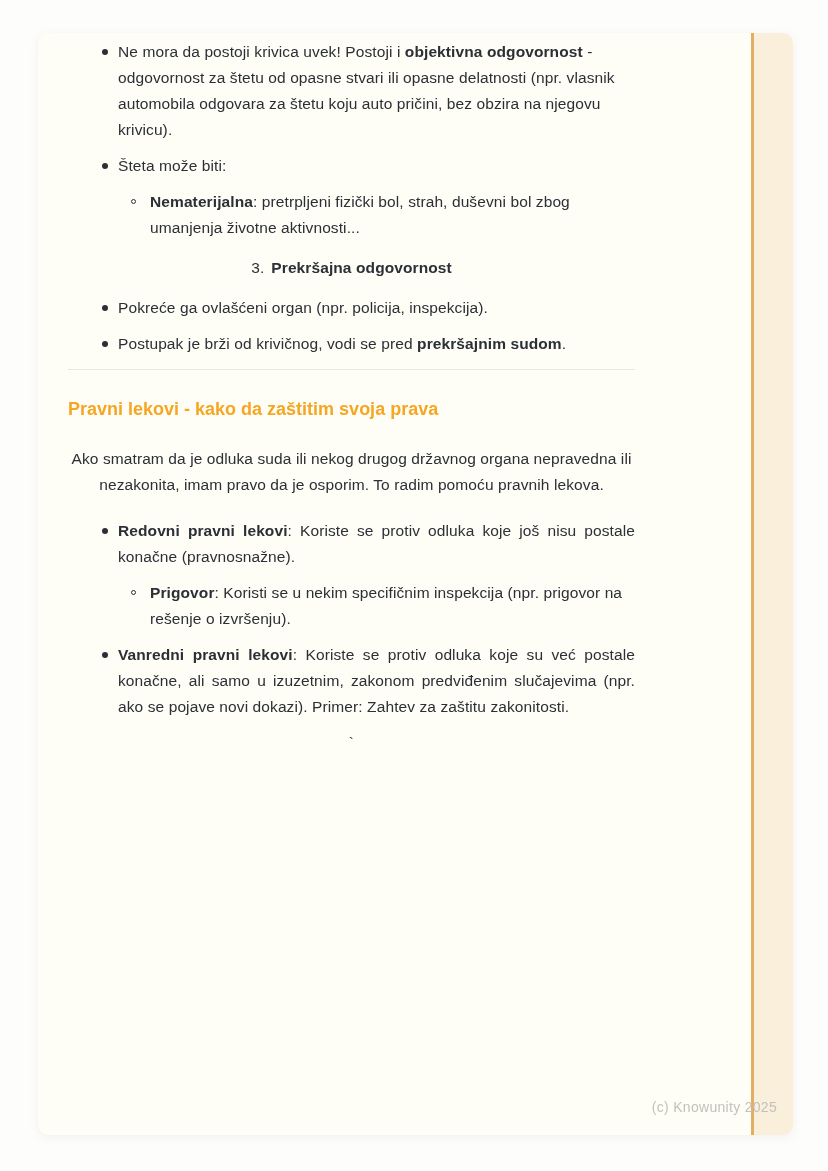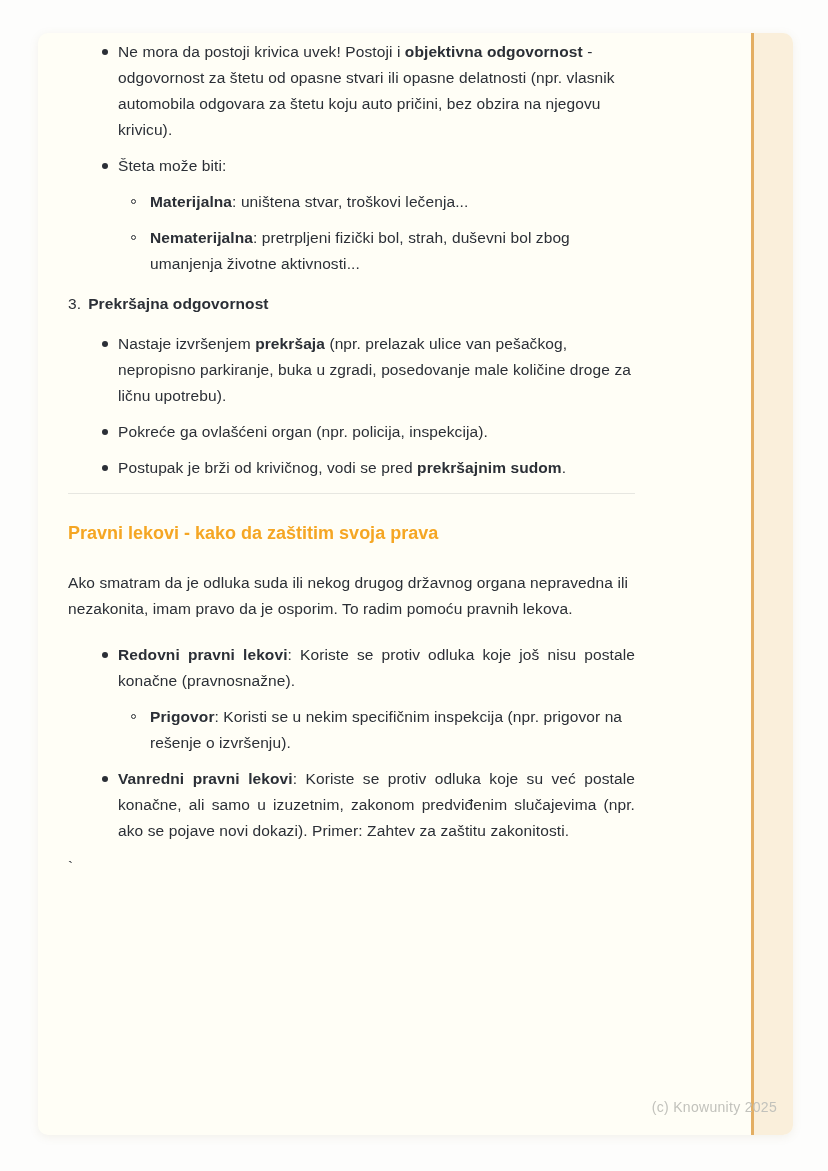--- a/index.html
+++ b/index.html
@@ -32,21 +32,21 @@
     color:var(--text);
     font-size:15.5px;line-height:26px;
     letter-spacing:0.1px;
   }
   .content b{font-weight:700;}
   h1{
     font-size:18px;line-height:30px;font-weight:700;
     color:var(--accent);
     margin:24px 0 22px;letter-spacing:0;
   }
-  p{margin:0 0 20px;}
+  p{margin:0 0 20px;text-align:center;}
   p.stray{margin:4px 0 0;}
   hr{border:none;border-top:1px solid var(--divider);margin:12px 0 0;}
   ul{list-style:none;margin:0 0 10px;padding:0;}
   ul.lvl-1 > li{position:relative;padding-left:50px;margin-bottom:10px;}
   ul.lvl-2{margin:10px 0 0;}
   ul.lvl-2 > li{position:relative;padding-left:32px;margin-bottom:10px;}
   ul.lvl-2 > li:last-child{margin-bottom:0;}
   .marker{position:absolute;border-radius:50%;}
   .marker.solid{left:34px;top:10px;width:6px;height:6px;background:var(--text);}
   .marker.hollow{left:13px;top:10px;width:5px;height:5px;border:1.6px solid var(--text);background:transparent;}
@@ -70,35 +70,27 @@
           <li>
             <span class="marker solid"></span>
             <div class="li-text"><span>Ne mora da postoji krivica uvek! Postoji i </span><b>objektivna odgovornost</b><span> - odgovornost za štetu od opasne stvari ili opasne delatnosti (npr. vlasnik automobila odgovara za štetu koju auto pričini, bez obzira na njegovu krivicu).</span></div>
           </li>
           <li>
             <span class="marker solid"></span>
             <div class="li-text"><span>Šteta može biti:</span></div>
             <ul class="lvl-2">
               <li>
                 <span class="marker hollow"></span>
-                <div class="li-text"><b>Materijalna</b><span>: uništena stvar, troškovi lečenja...</span></div>
-              </li>
-              <li>
-                <span class="marker hollow"></span>
                 <div class="li-text"><b>Nematerijalna</b><span>: pretrpljeni fizički bol, strah, duševni bol zbog umanjenja životne aktivnosti...</span></div>
               </li>
             </ul>
           </li>
         </ul>
         <p class="olitem"><span class="num">3.</span><b>Prekršajna odgovornost</b></p>
         <ul class="lvl-1">
-          <li>
-            <span class="marker solid"></span>
-            <div class="li-text"><span>Nastaje izvršenjem </span><b>prekršaja</b><span> (npr. prelazak ulice van pešačkog, nepropisno parkiranje, buka u zgradi, posedovanje male količine droge za ličnu upotrebu).</span></div>
-          </li>
           <li>
             <span class="marker solid"></span>
             <div class="li-text"><span>Pokreće ga ovlašćeni organ (npr. policija, inspekcija).</span></div>
           </li>
           <li>
             <span class="marker solid"></span>
             <div class="li-text"><span>Postupak je brži od krivičnog, vodi se pred </span><b>prekršajnim sudom</b><span>.</span></div>
           </li>
         </ul>
         <hr>

